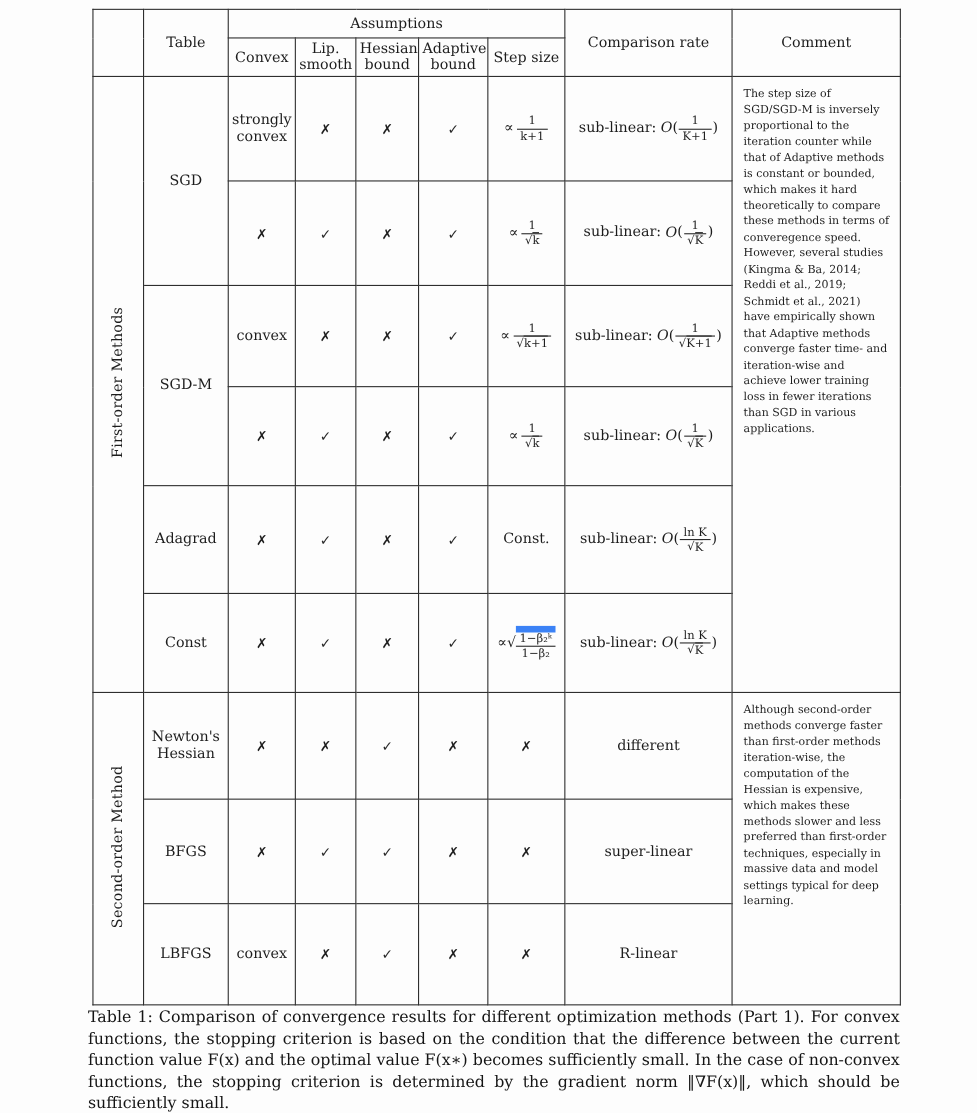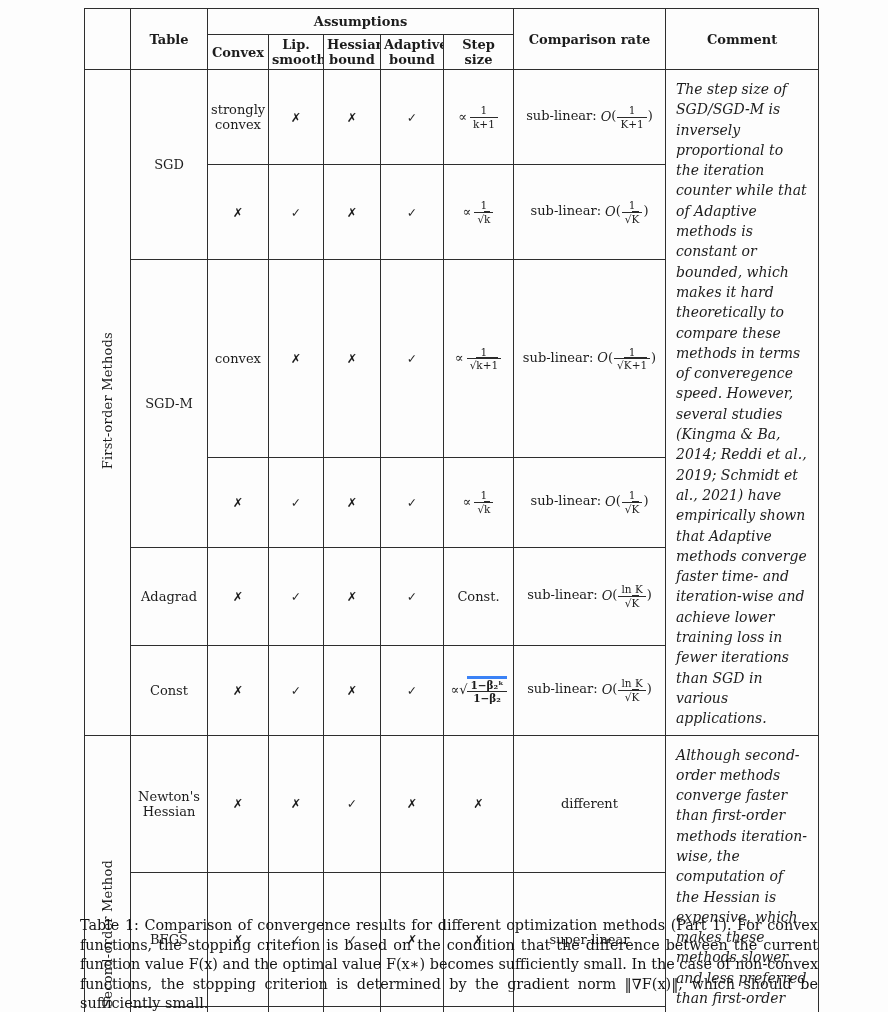--- a/index.html
+++ b/index.html
@@ -10,40 +10,40 @@
   .figure-wrap{position:absolute;left:84px;top:8px;}
   table{
     border-collapse:collapse;table-layout:fixed;width:734px;
     border:1.6px solid #2a2a2a;
   }
   td,th{
     border:1px solid #2e2e2e;text-align:center;vertical-align:middle;
     font-family:"DejaVu Serif",serif;font-size:13px;font-weight:normal;
     color:#1c1c1c;padding:2px 3px;overflow:hidden;
   }
-  th{font-weight:bold;}
+  th{font-weight:normal;}
   .glabel{padding:0;}
   .vlabel{
     display:inline-block;writing-mode:vertical-rl;transform:rotate(180deg);
     font-size:13px;letter-spacing:0.2px;white-space:nowrap;
   }
   .comment{
     text-align:left;vertical-align:top;padding:9px 9px 6px 10px;
-    font-size:14px;line-height:1.45;font-style:italic;
+    font-size:10px;line-height:1.45;
   }
   .mark .x, .x{font-family:"DejaVu Sans",sans-serif;font-weight:700;font-size:12.5px;}
   .check{font-size:12.5px;color:#2a2a2a;}
   .frac{
     display:inline-block;vertical-align:middle;text-align:center;
     font-size:10.5px;line-height:1.15;margin:0 1px;
   }
   .frac .num{display:block;border-bottom:1px solid #2b2b2b;padding:0 3px;}
   .frac .den{display:block;padding:0 3px;}
   .rad{border-top:1px solid #2b2b2b;padding-top:0.5px;}
-  .radwrap{display:inline-block;vertical-align:middle;border-top:3px solid #3b82f6;font-weight:bold;}
+  .radwrap{display:inline-block;vertical-align:middle;border-top:6px solid #3b82f6;}
   .bigO{font-style:italic;margin-left:4px;}
   .pre{margin-right:2px;}
   .formula{font-size:13px;}
   .caption{
     position:absolute;left:80px;top:916px;width:738px;
     font-size:14.4px;line-height:1.36;text-align:justify;color:#141414;
   }
 </style>
 </head>
 <body>

